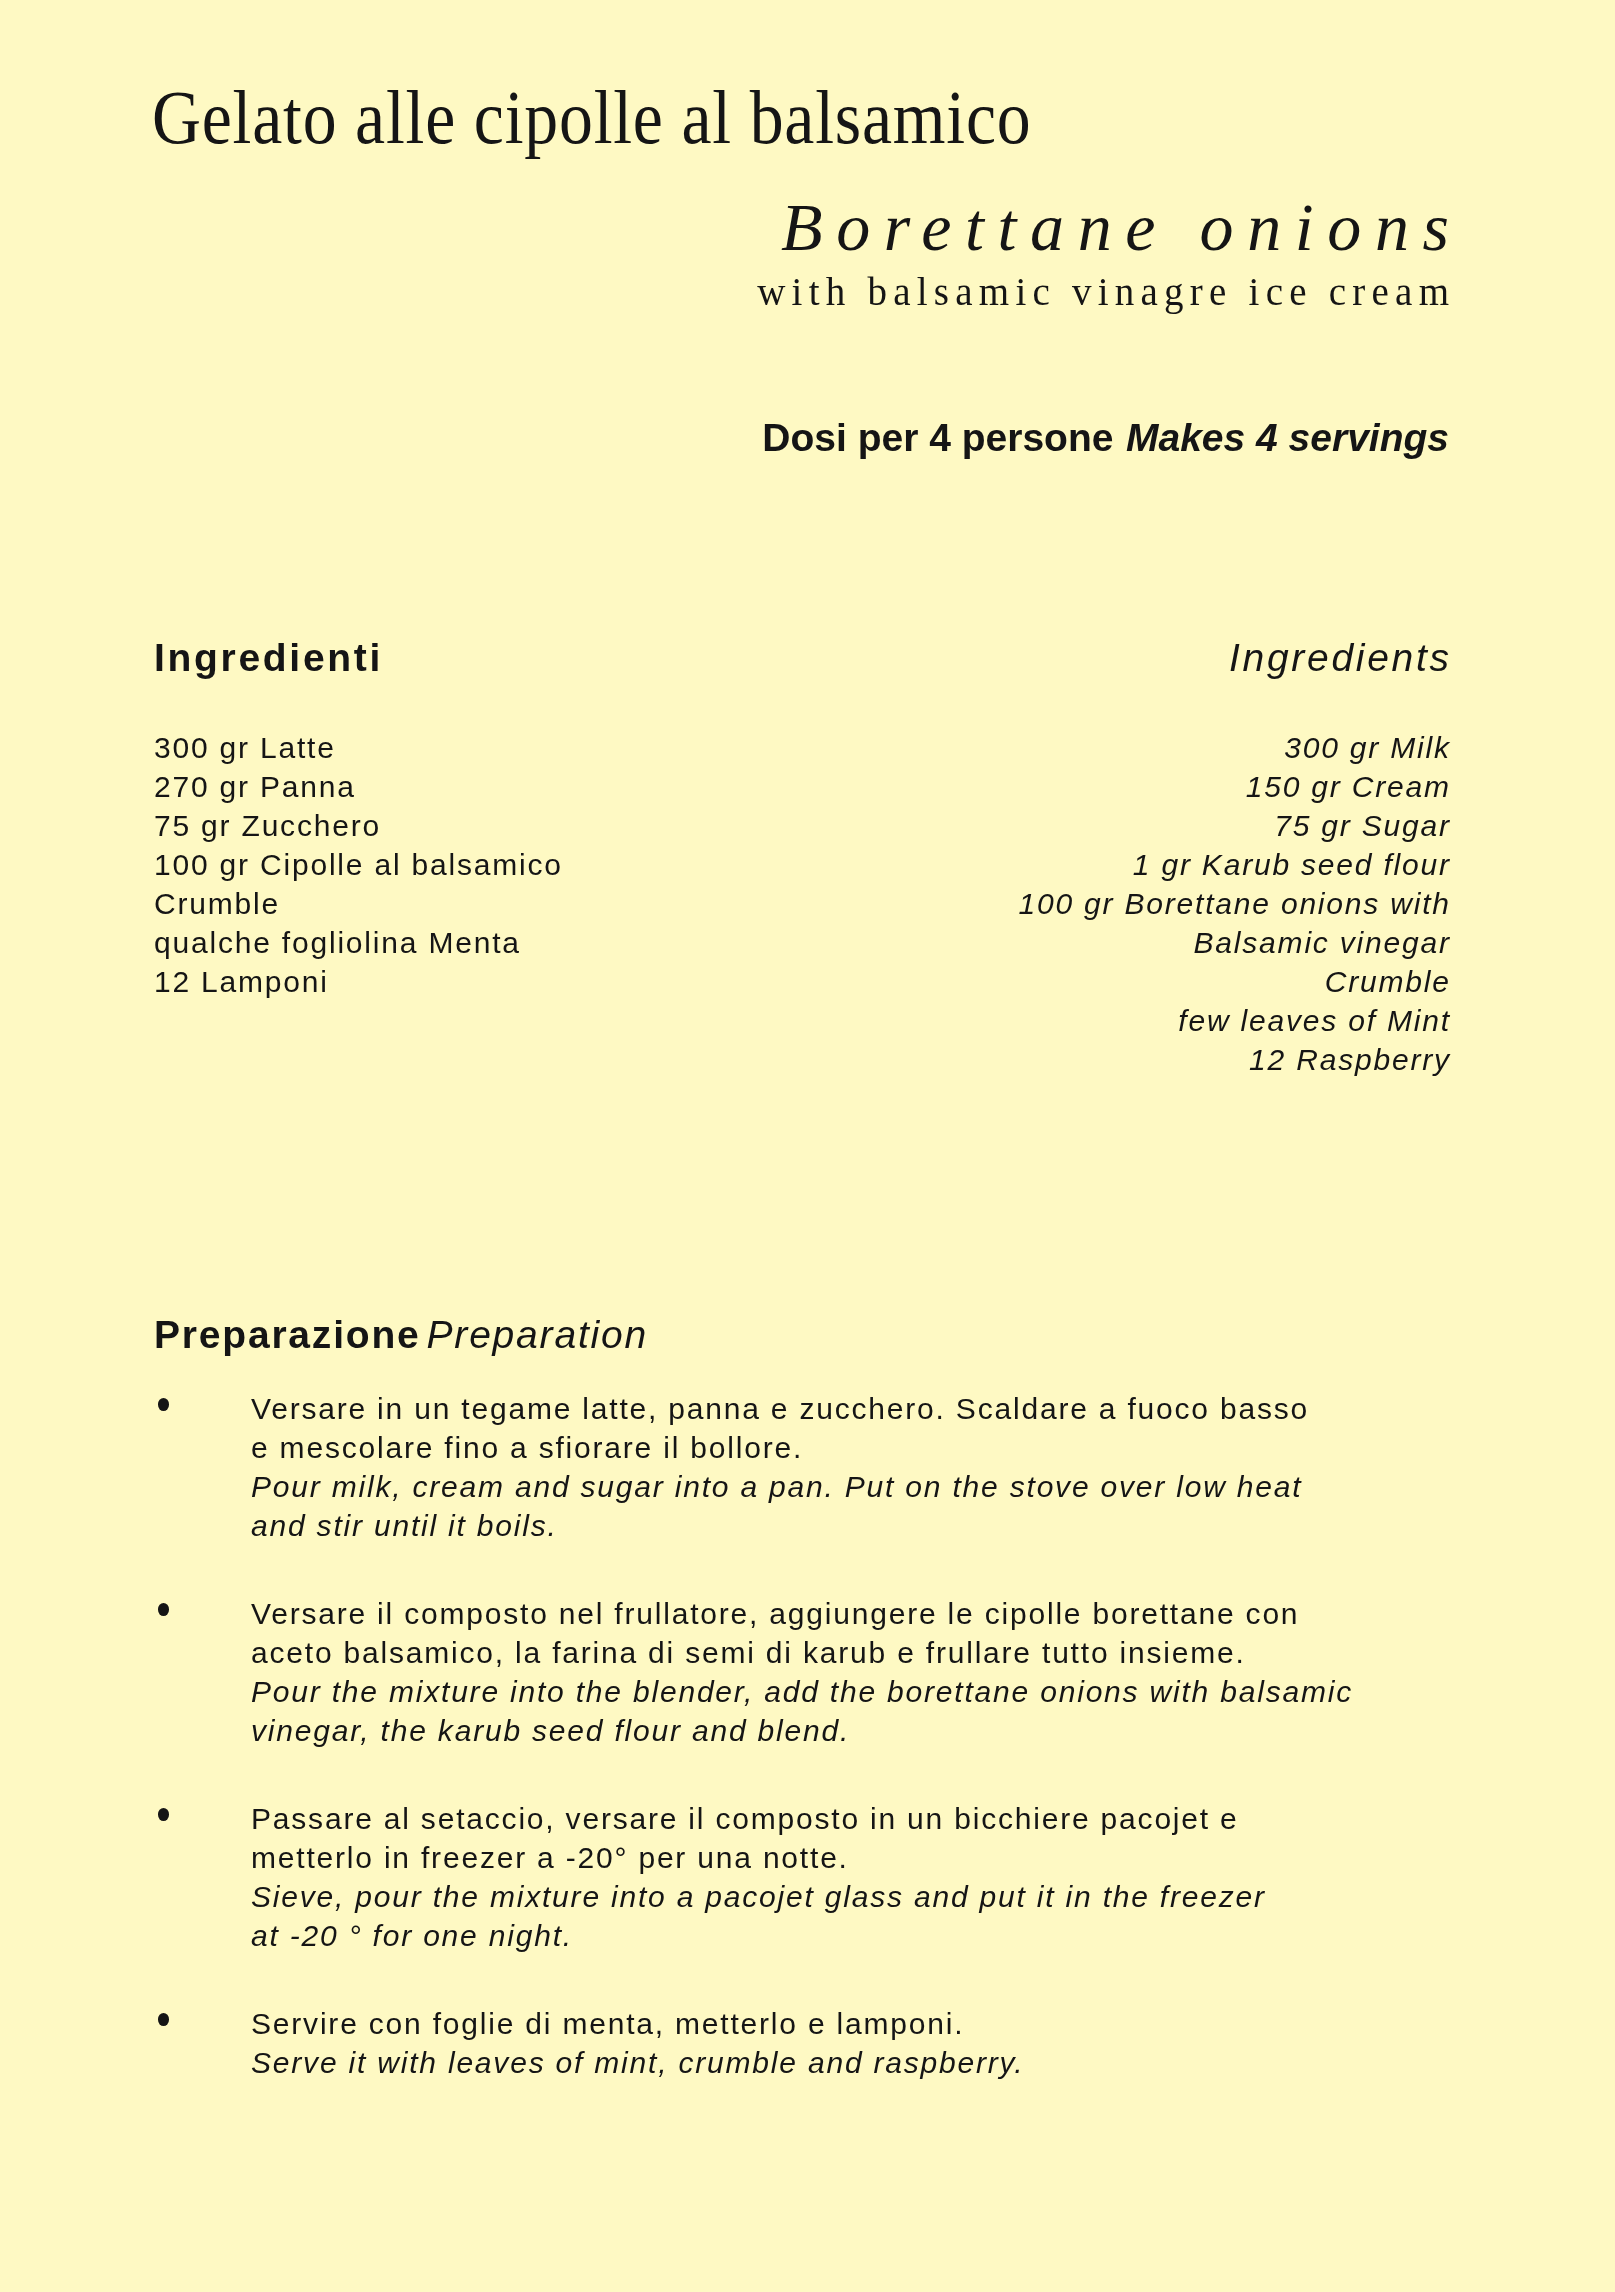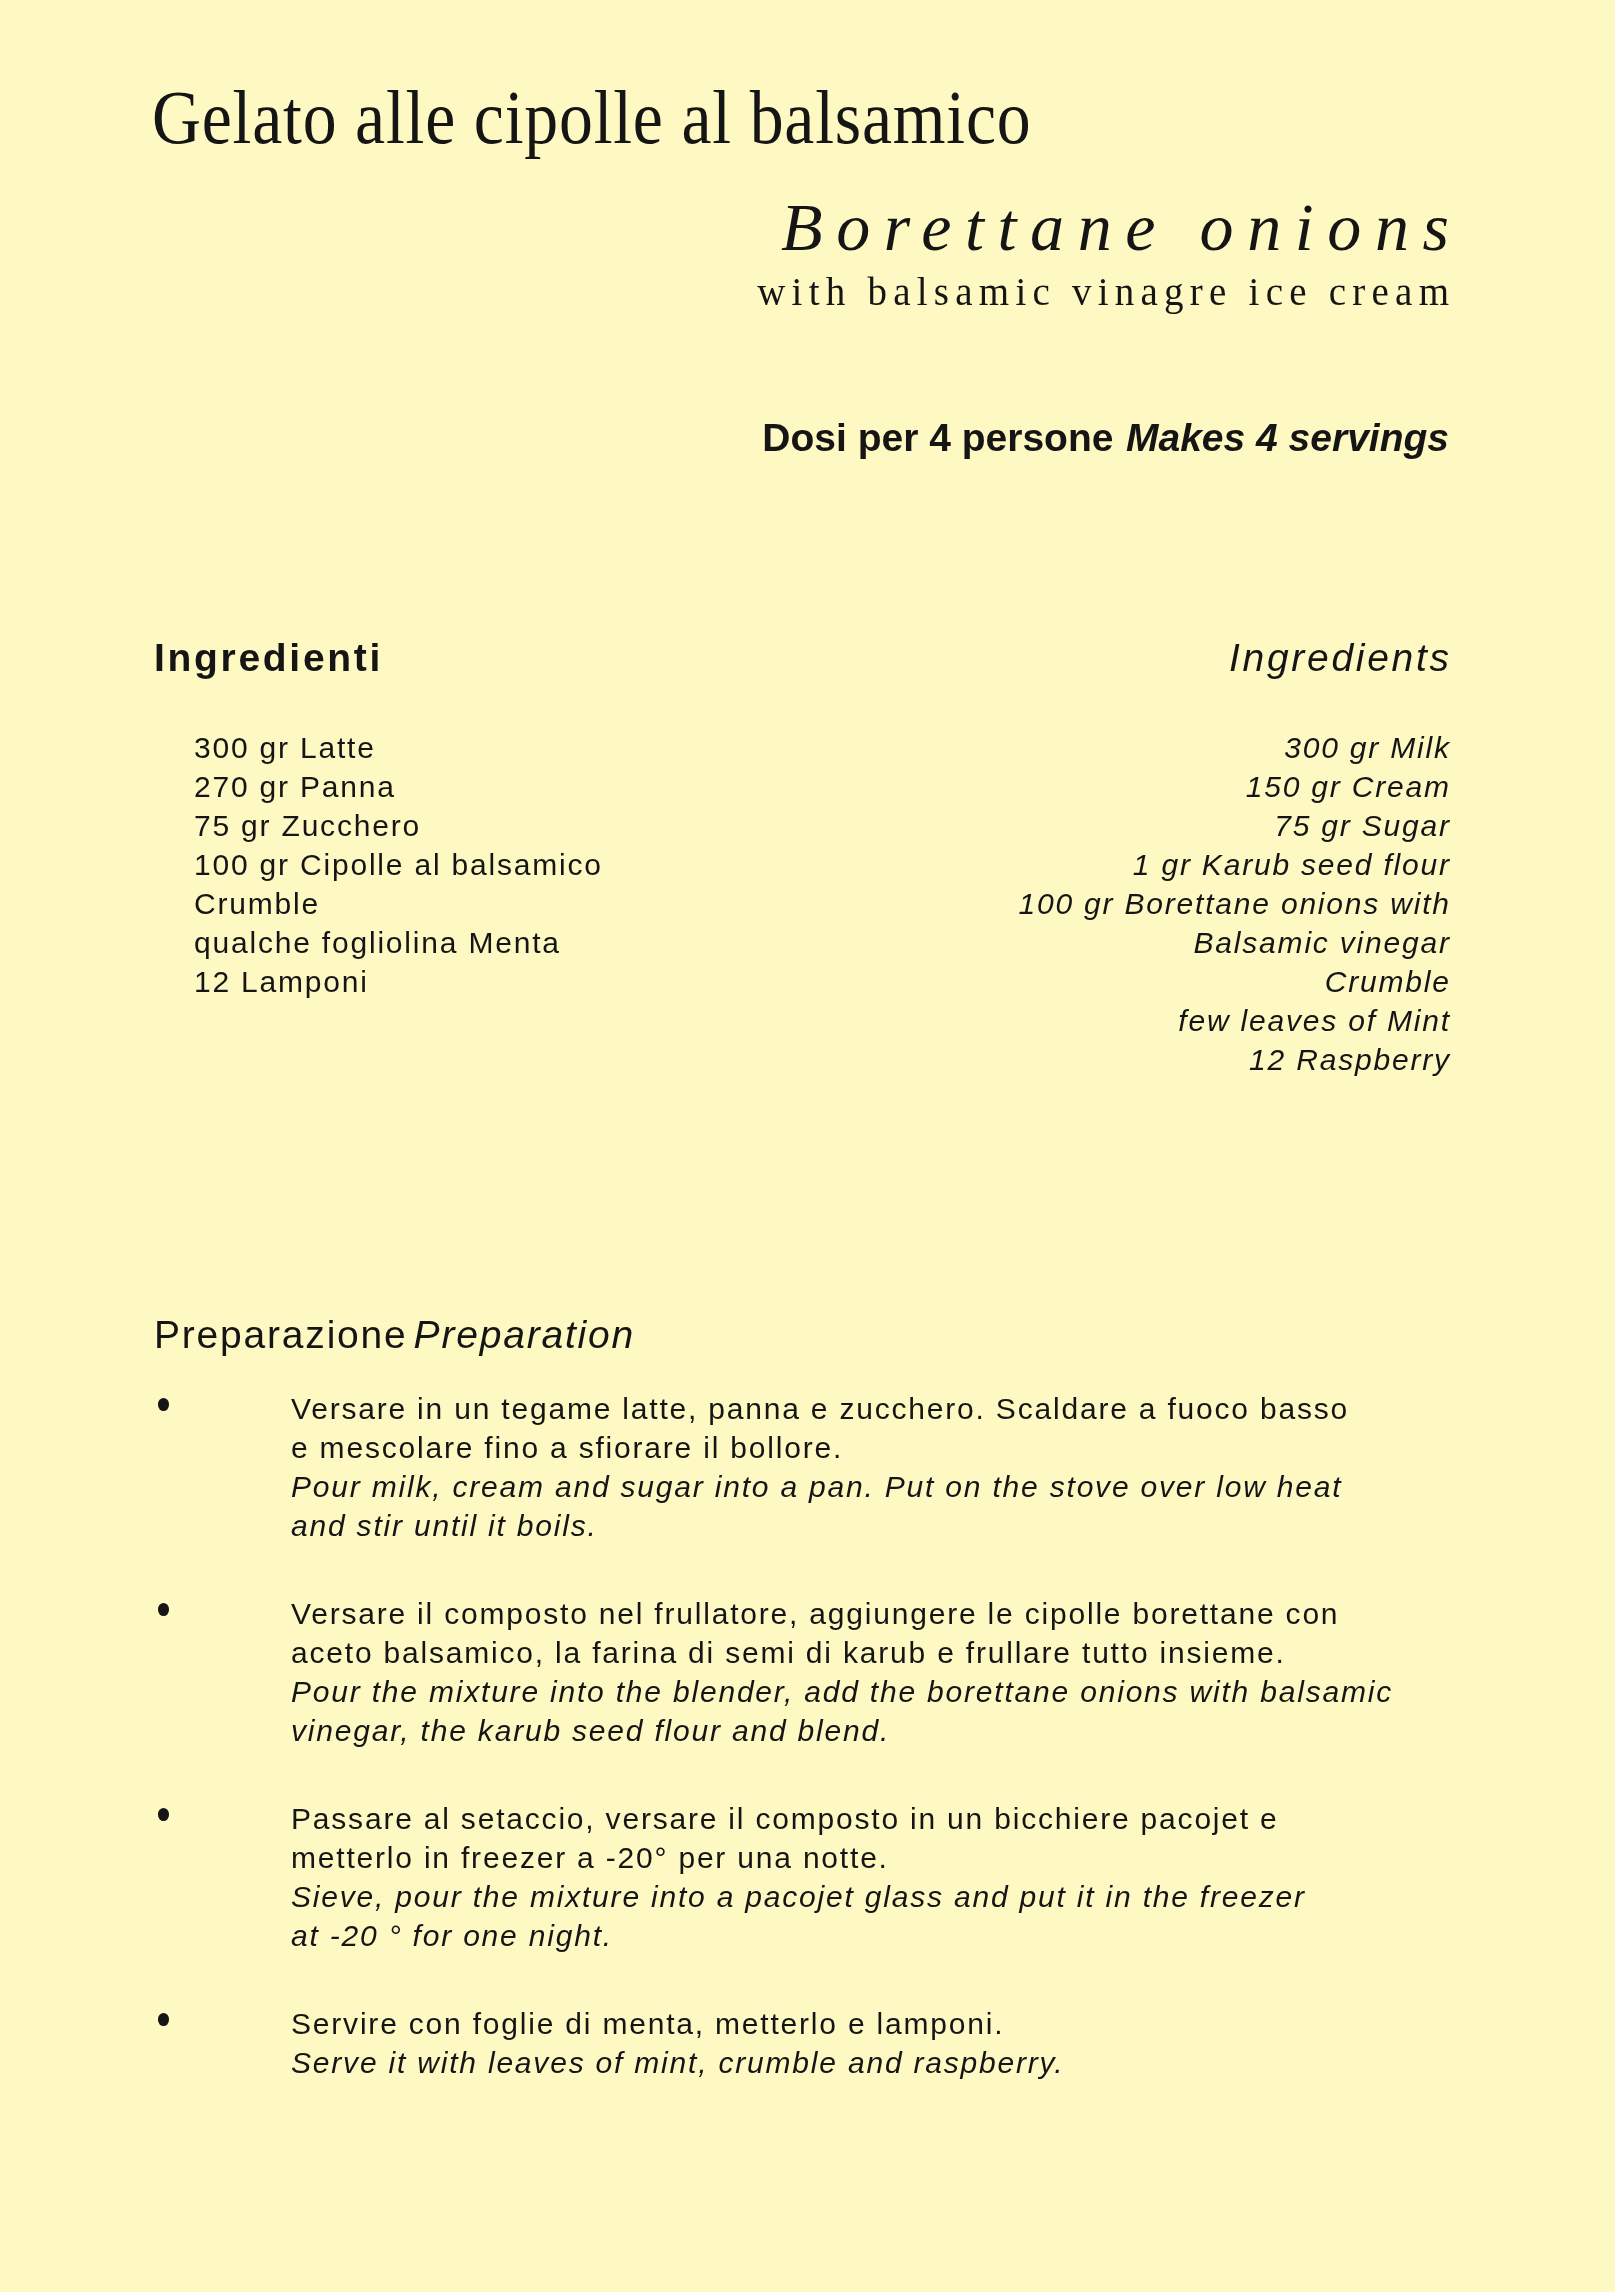--- a/index.html
+++ b/index.html
@@ -50,34 +50,34 @@
   }
   .ing-list-en {
     position: absolute; right: 167px; top: 728px;
     font-size: 30px; line-height: 39px; letter-spacing: 1.8px; margin-right: -1.8px;
     font-style: italic; text-align: right;
   }
   .prep-head {
     position: absolute; left: 154px; top: 1315px;
     font-size: 39px; line-height: 1; letter-spacing: 1.8px; white-space: nowrap;
   }
-  .prep-head .b { font-weight: normal; }
+  .prep-head .b { font-weight: bold; }
   .prep-head .en-head { font-style: italic; margin-left: 6px; }
   .steps { position: absolute; left: 154px; top: 1389px; width: 1424px; }
   .step {
     position: relative; padding-left: 97px; margin-bottom: 49px;
     font-size: 30px; line-height: 39px; letter-spacing: 1.8px;
   }
   .step .dot {
     position: absolute; left: 3.6px; top: 9px;
     width: 11.6px; height: 13.4px; border-radius: 50%;
     background: #151515;
   }
   .step-en { font-style: italic; }
-  .line { white-space: nowrap; margin-left: 40px; }
+  .line { white-space: nowrap; }
 </style>
 </head>
 <body>
 
 <div class="page" style="background: #fef9c3; color: rgb(21, 21, 21);">
 
   <h1 class="title"><span class="title-inner">Gelato alle cipolle al balsamico</span></h1>
 
   <div class="subtitle">Borettane onions</div>
 

